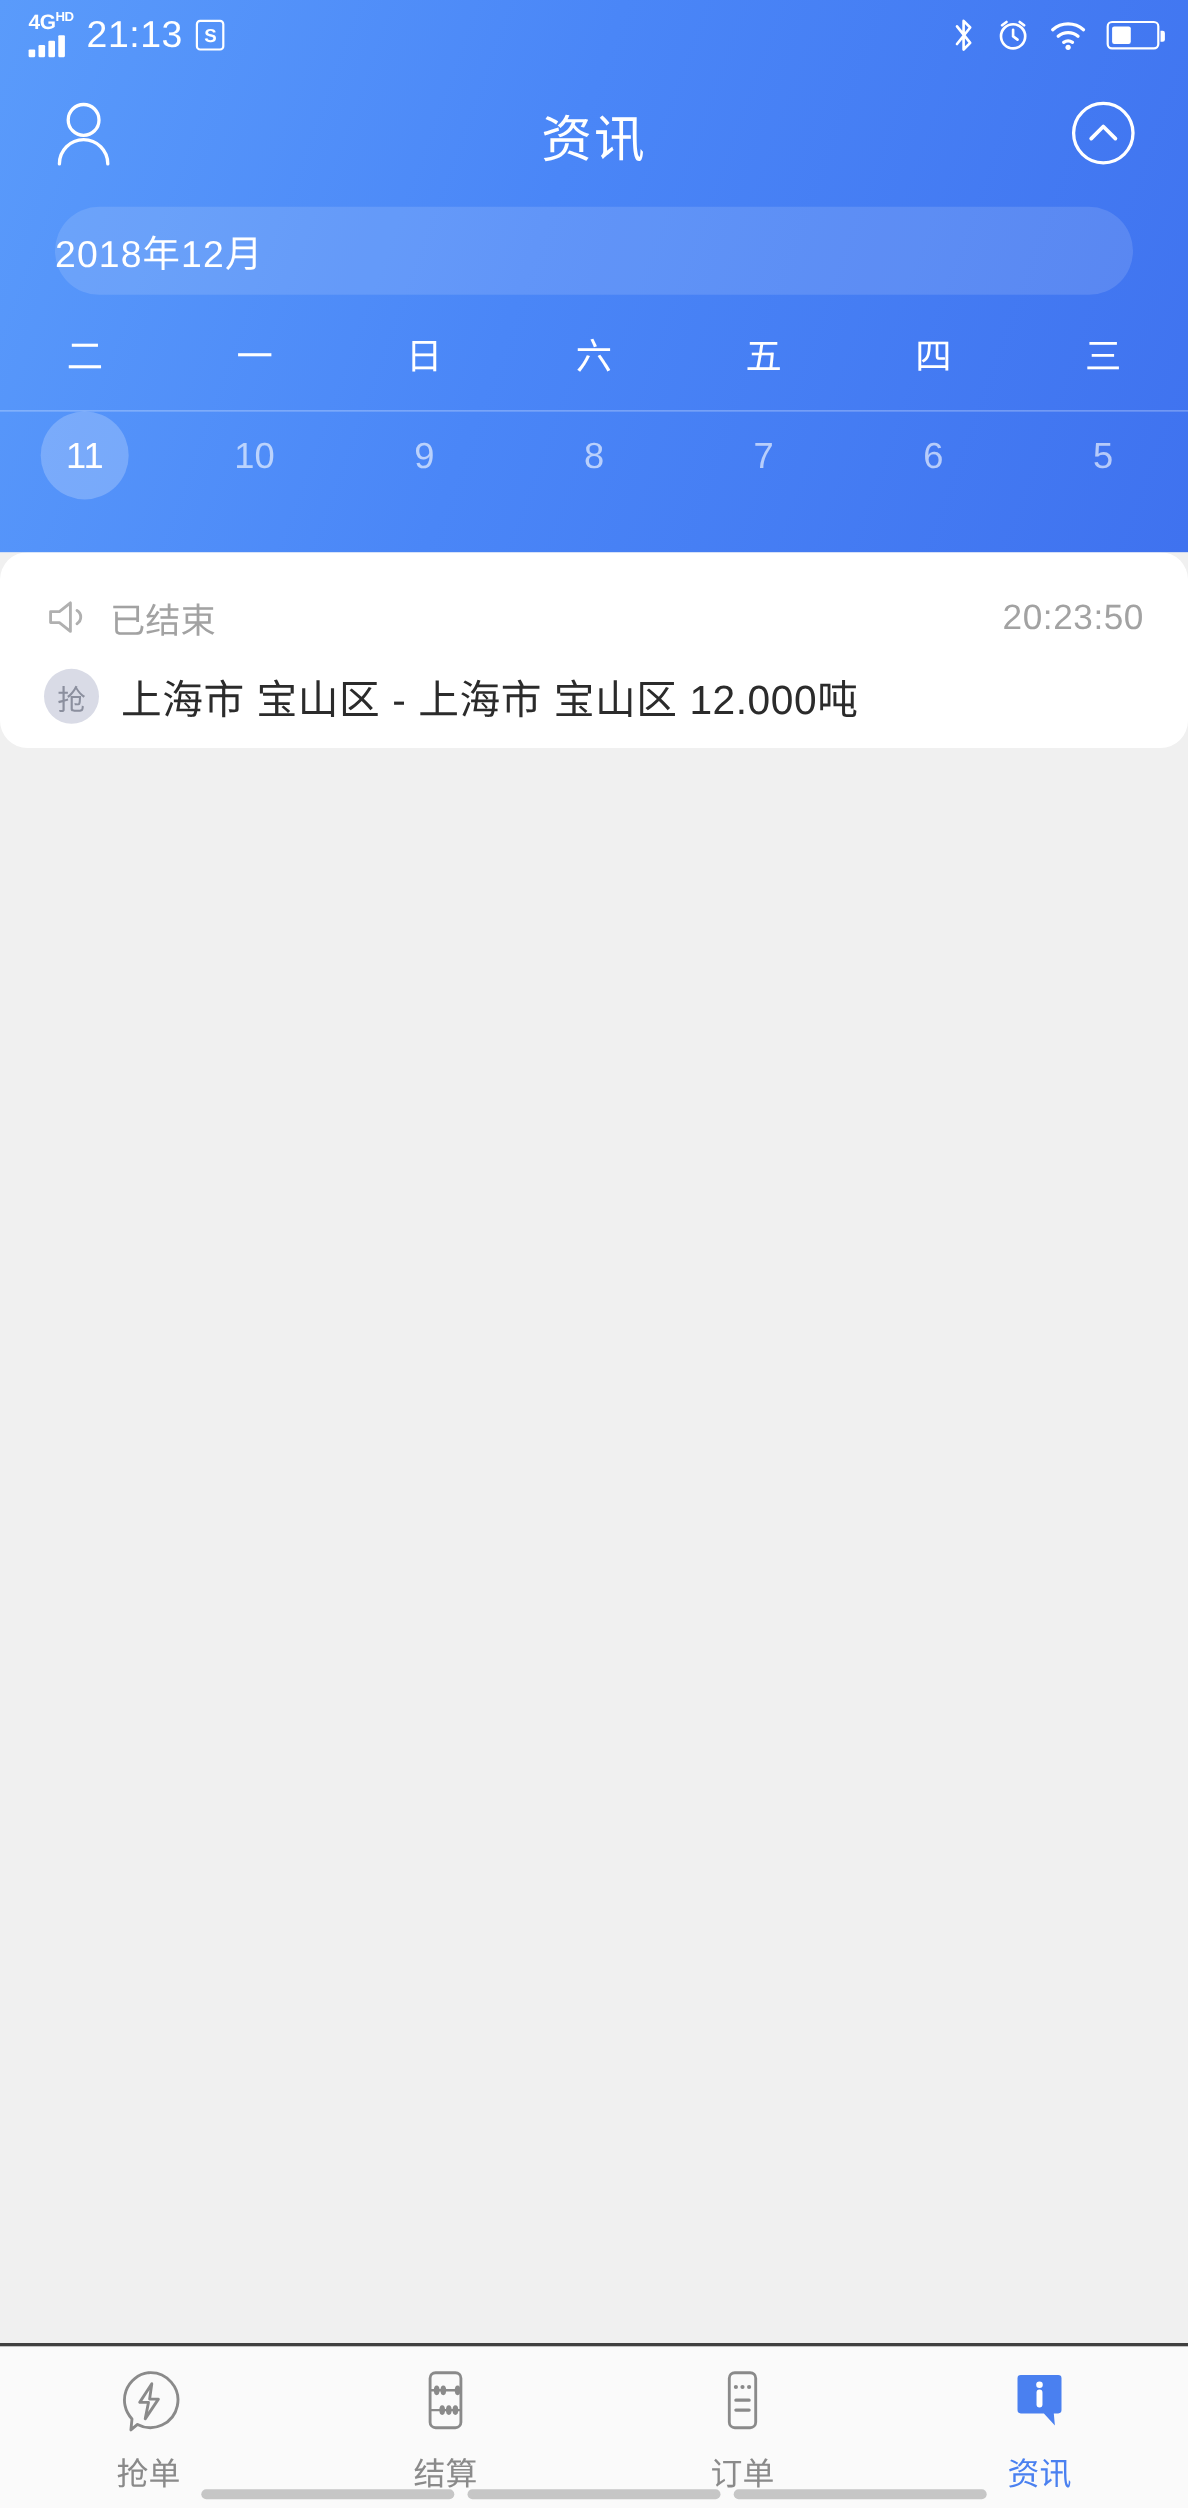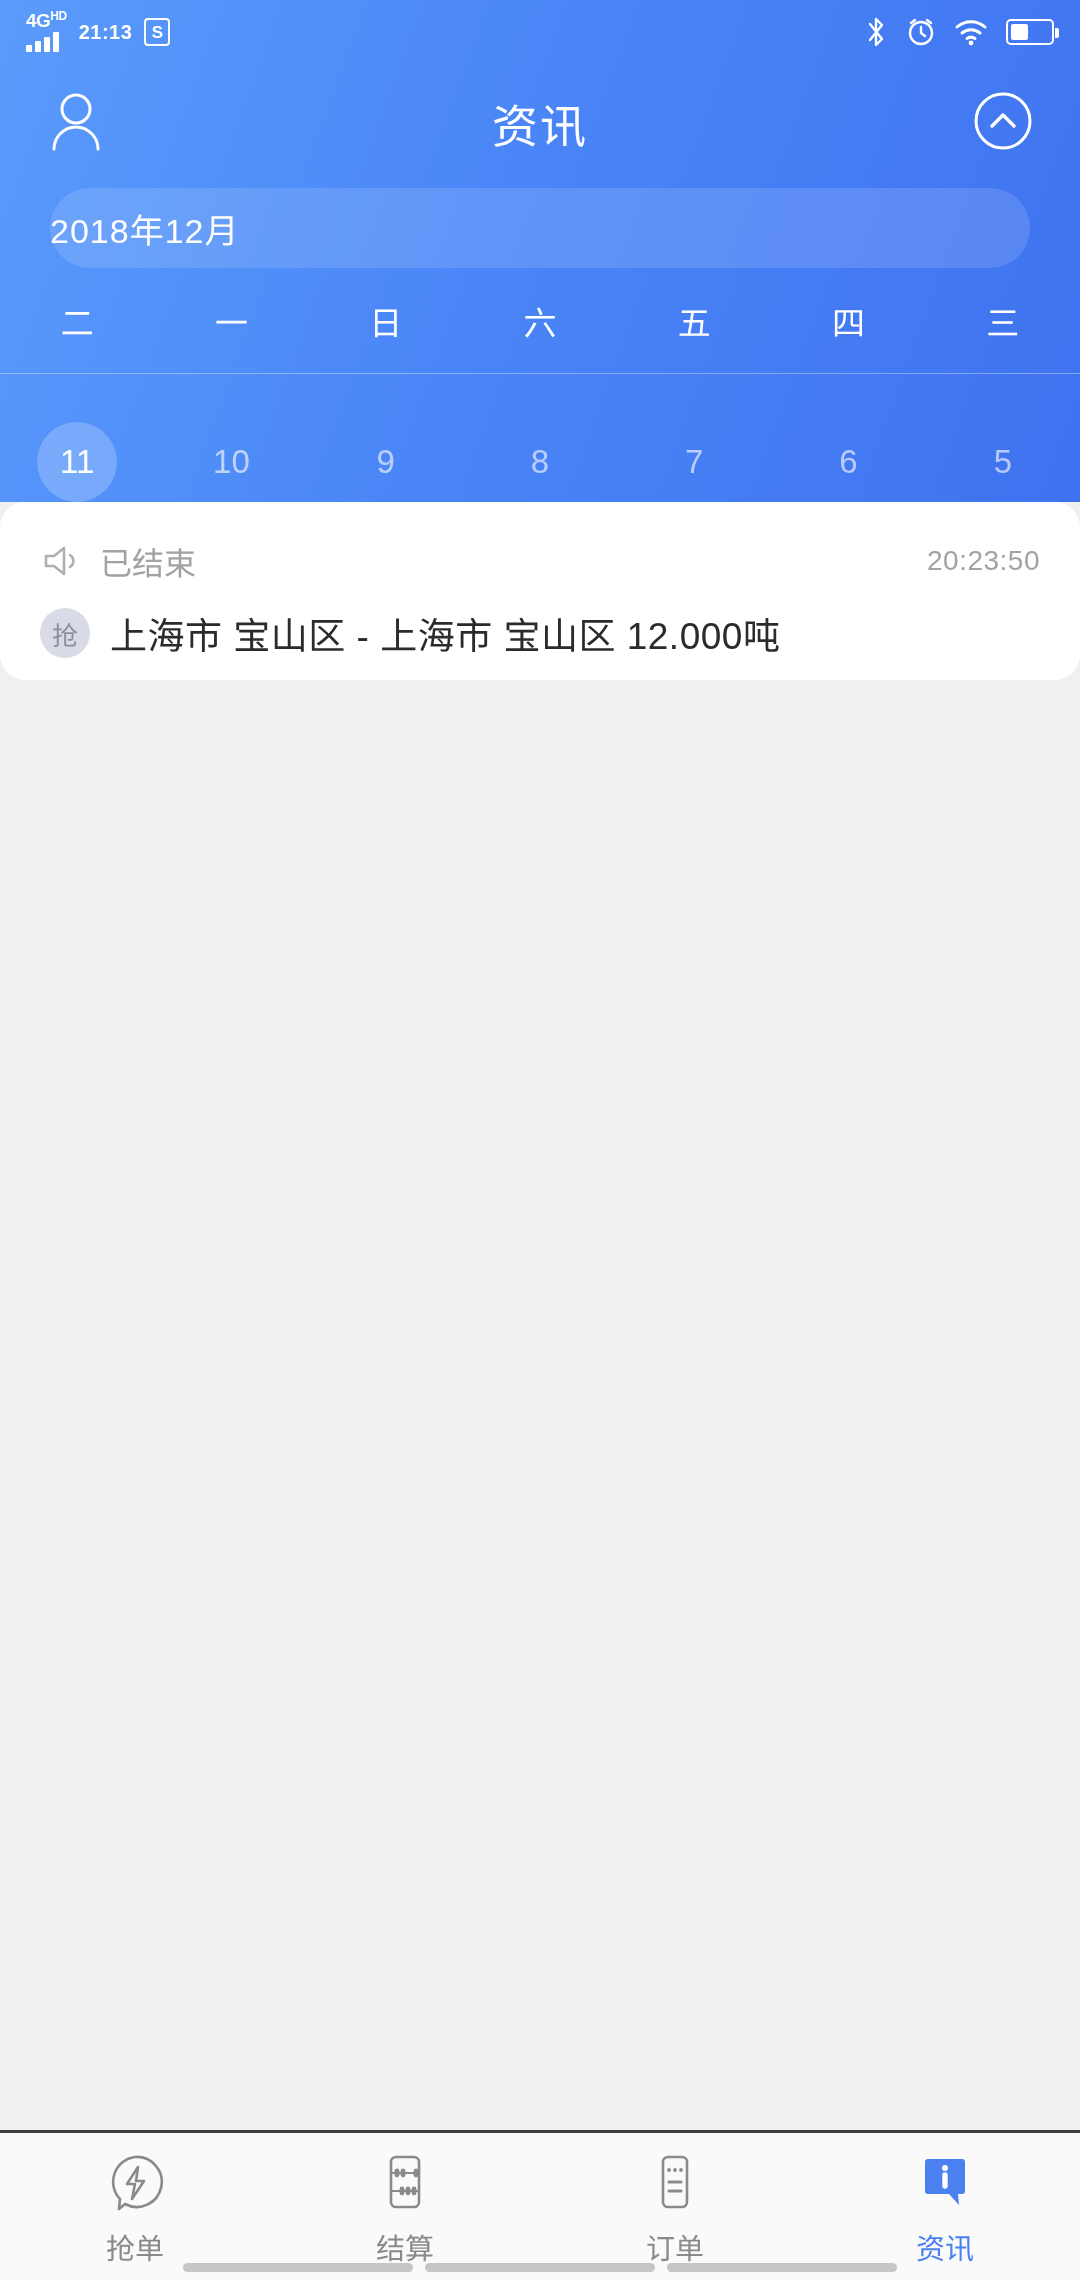--- a/index.html
+++ b/index.html
@@ -28,21 +28,21 @@
   .sb-right{ margin-left:auto; display:flex; align-items:center; gap:18px; }
   .net-4g{ font-size:19px; font-weight:bold; letter-spacing:-0.5px; }
   .net-4g sup{ font-size:12px; font-weight:bold; }
   .signal{ display:flex; align-items:flex-end; gap:3px; height:22px; }
   .signal i{ display:block; width:6px; background:#fff; border-radius:1px; }
   .signal i:nth-child(1){height:7px}
   .signal i:nth-child(2){height:11px}
   .signal i:nth-child(3){height:15px}
   .signal i:nth-child(4){height:20px}
   .sb-net{ display:flex; flex-direction:column; justify-content:flex-end; height:40px; }
-  .clock-text{ font-size:20px; font-weight:700; letter-spacing:0.5px; }
+  .clock-text{ font-size:34px; font-weight:400; letter-spacing:0.5px; }
   .s-icon{
     width:26px;height:28px;border:2.5px solid #fff;border-radius:4px;
     display:flex;align-items:center;justify-content:center;
     font-size:17px;font-weight:bold;line-height:1;
   }
   .battery{ width:48px;height:26px;border:2.5px solid #fff;border-radius:5px;
             position:relative;display:flex;align-items:center;padding:3px; }
   .battery:after{content:"";position:absolute;right:-7px;top:7px;width:4px;height:10px;
                  background:#fff;border-radius:0 2px 2px 0;}
   .battery b{display:block;height:100%;background:#fff;border-radius:2px;width:45%;}
@@ -64,37 +64,37 @@
     display:flex; align-items:center; justify-content:flex-start;
     color:#fff; font-size:34px; letter-spacing:1px;
   }
 
   
   .week-row{
     display:flex; height:106px; align-items:center;
     border-bottom:1px solid rgba(255,255,255,0.35);
   }
   .week-row .cell{ flex:1; text-align:center; color:#fff; font-size:33px; }
-  .date-row{ display:flex; height:128px; align-items:flex-end; }
+  .date-row{ display:flex; height:128px; align-items:flex-start; }
   .date-row .cell{ flex:1; display:flex; align-items:center; justify-content:center; }
   .date-chip{
     width:80px;height:80px;border-radius:50%;
     display:flex;align-items:center;justify-content:center;
     font-size:33px;color:rgba(255,255,255,0.62);
   }
   .date-chip.selected{ background:rgba(255,255,255,0.22); color:#fff; }
 
   
   .body-area{ flex:1 1 auto; background:#f0f0f0; overflow:hidden; }
   .list-card{ background:#fff; padding:0 0 14px;border-radius:25px; }
   .row-top{
     display:flex; align-items:center; padding:36px 40px 0;
   }
   .row-status{ display:flex; align-items:center; gap:18px; color:#a2a2a2; font-size:32px; }
-  .row-time{ margin-left:auto; color:#a2a2a2; font-size:28px; letter-spacing:0.5px; }
+  .row-time{ margin-left:auto; color:#a2a2a2; font-size:32px; letter-spacing:0.5px; }
   .row-main{ display:flex; align-items:center; gap:20px; padding:22px 40px 6px; }
   .grab-badge{
     width:50px;height:50px;border-radius:50%;
     background:#d9dbe6; color:#8b8f9e;
     display:flex;align-items:center;justify-content:center;
     font-size:26px; flex:0 0 auto;
   }
   .row-text{ font-size:37px; color:#2b2b2b; letter-spacing:0.5px; white-space:nowrap; }
 
   

